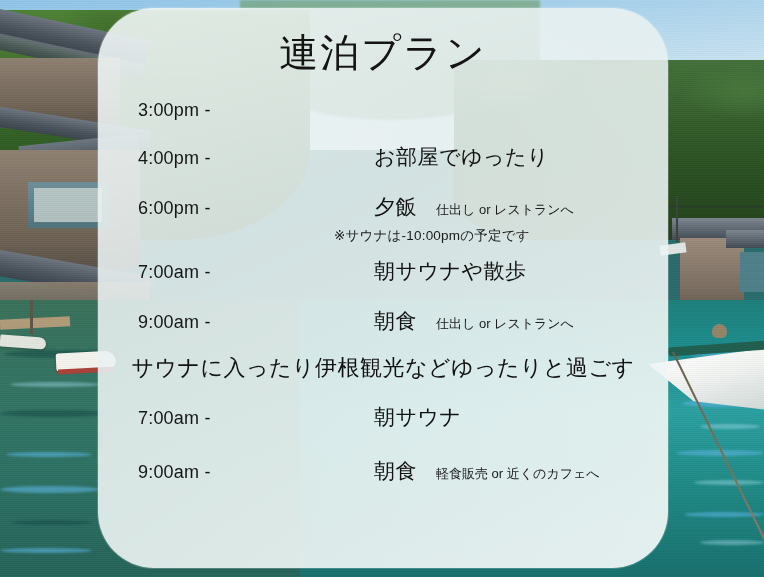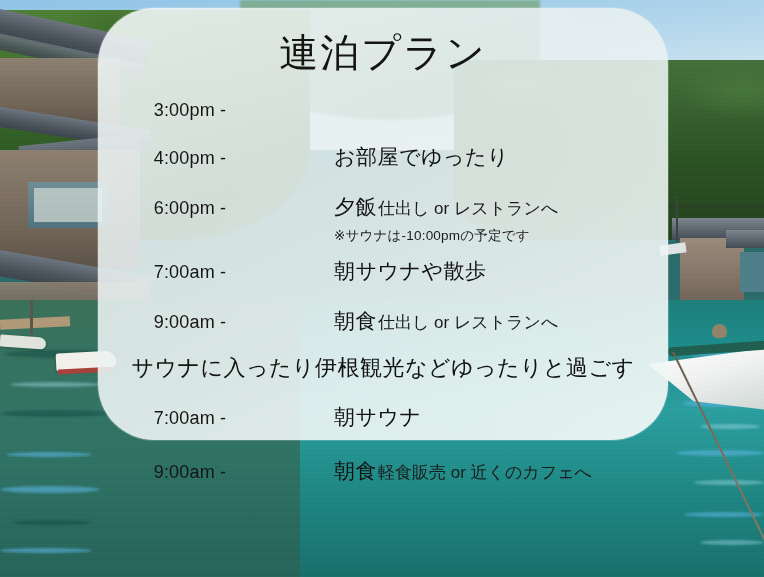--- a/index.html
+++ b/index.html
@@ -114,21 +114,21 @@
     position: absolute; inset: 0;
     background:
       repeating-linear-gradient(0deg, rgba(255,255,255,.018) 0 1px, rgba(0,0,0,.018) 1px 2px);
     pointer-events: none;
   }
 
   
   .panel {
     position: absolute;
     left: 98px; top: 8px;
-    width: 570px; height: 432px;
+    width: 570px; height: 560px;
     border-radius: 56px;
     background: linear-gradient(155deg,
         rgba(240,246,246,0.90) 0%,
         rgba(233,241,241,0.88) 35%,
         rgba(236,244,243,0.90) 65%,
         rgba(243,249,248,0.93) 100%);
     box-shadow: 0 0 0 1px rgba(255,255,255,.18);
   }
   .panel-inner {
     position: absolute; inset: 0;
@@ -152,41 +152,42 @@
   }
 
   .row {
     display: flex;
     align-items: baseline;
     margin-bottom: 22px;
   }
   .row .time {
     width: 184px;
     flex: 0 0 184px;
-    text-align: center;
+    text-align: left;
     padding-right: 0;
     font-size: 18px;
     font-weight: 500;
     color: #161616;
     letter-spacing: .2px;
     white-space: nowrap;
+    padding-left: 40px;
   }
   .row .activity {
     flex: 1 1 auto;
     padding-left: 52px;
     font-size: 21px;
     font-weight: 400;
     color: #121212;
     letter-spacing: .5px;
     white-space: nowrap;
   }
   .row .activity .sub {
-    font-size: 17px;
+    font-size: 13px;
     letter-spacing: 0;
-    margin-left: 1px;
+    margin-left: 19px;
     color: #1b1b1b;
   }
   .note-line {
     display: flex;
   }
   .note-line .spacer { width: 184px; flex: 0 0 184px; }
   .note-line .note {
     flex: 1 1 auto;
     padding-left: 52px;
     font-size: 13.5px;

